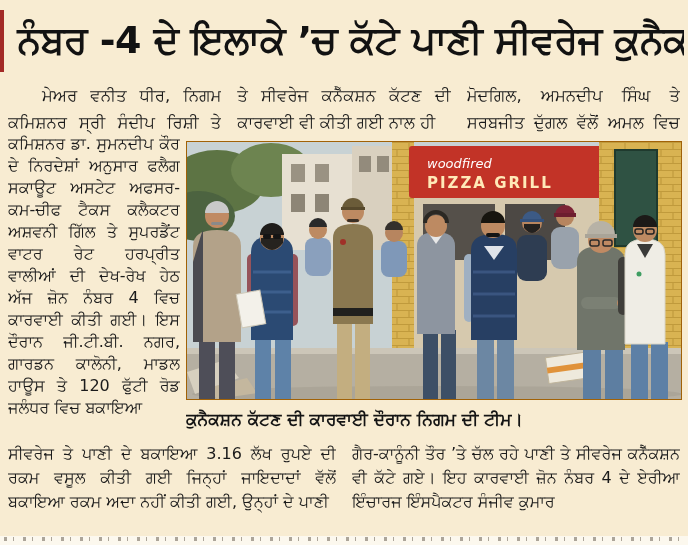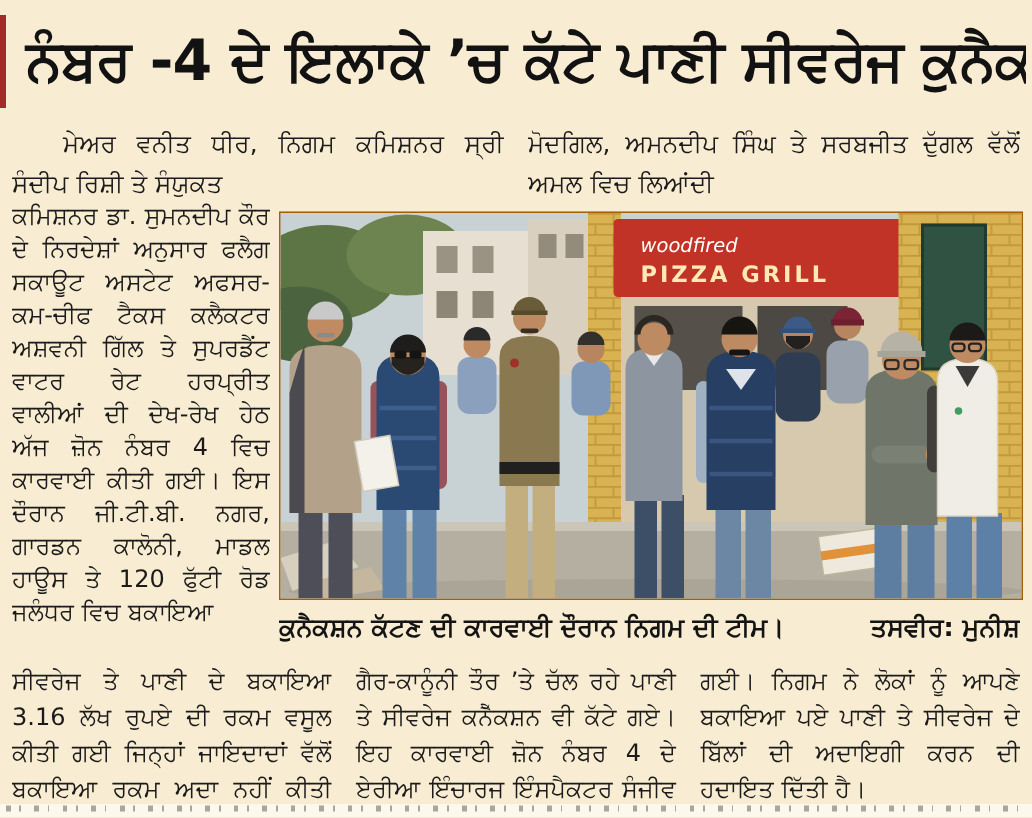--- a/index.html
+++ b/index.html
@@ -22,21 +22,21 @@
   .left-col{
     position:absolute;top:133px;left:8px;width:172px;height:306px;margin:0;
     font-size:16px;line-height:22px;text-align:justify;overflow:hidden;
   }
   .photo{
     position:absolute;left:186px;top:141px;width:494px;height:257px;margin:0;
     border:1px solid #a16207;box-sizing:content-box;background:#c8d2d4;overflow:hidden;
   }
   .caption-row{
     position:absolute;left:186px;top:404px;width:494px;height:30px;
-    display:flex;justify-content:space-between;align-items:center;
+    display:flex;align-items:center;
     font-size:17px;font-weight:bold;color:#141414;overflow:hidden;
   }
   .bottom-row{position:absolute;top:442px;left:8px;right:8px;height:95px;display:flex;gap:16px;overflow:hidden;}
   .bottom-row .col{flex:1;font-size:16px;line-height:24px;}
   .cutoff{position:absolute;left:0;right:0;bottom:0;height:9px;background:#fcf8ee;}
   .cutoff-marks{
     position:absolute;top:1px;left:4px;right:4px;height:4px;opacity:.55;
     background:repeating-linear-gradient(90deg,#6b6154 0 3px,transparent 3px 9px,#6b6154 9px 10px,transparent 10px 19px);
   }
 </style>
@@ -44,20 +44,21 @@
 <body>
 
 <div class="page">
 
   <div class="accent-bar"></div>
 
   <h1 class="headline">ਜ਼ੋਨ ਨੰਬਰ -4 ਦੇ ਇਲਾਕੇ ’ਚ ਕੱਟੇ ਪਾਣੀ ਸੀਵਰੇਜ ਕੁਨੈਕਸ਼ਨ</h1>
 
   <div class="intro-row">
     <p class="col indent">ਮੇਅਰ ਵਨੀਤ ਧੀਰ, ਨਿਗਮ ਕਮਿਸ਼ਨਰ ਸ੍ਰੀ ਸੰਦੀਪ ਰਿਸ਼ੀ ਤੇ ਸੰਯੁਕਤ</p>
+    <p class="col">ਤੇ ਸੀਵਰੇਜ ਕਨੈੱਕਸ਼ਨ ਕੱਟਣ ਦੀ ਕਾਰਵਾਈ ਵੀ ਕੀਤੀ ਗਈ ਨਾਲ ਹੀ</p>
     <p class="col">ਮੋਦਗਿਲ, ਅਮਨਦੀਪ ਸਿੰਘ ਤੇ ਸਰਬਜੀਤ ਦੁੱਗਲ ਵੱਲੋਂ ਅਮਲ ਵਿਚ ਲਿਆਂਦੀ</p>
   </div>
 
   <p class="left-col">ਕਮਿਸ਼ਨਰ ਡਾ. ਸੁਮਨਦੀਪ ਕੌਰ ਦੇ ਨਿਰਦੇਸ਼ਾਂ ਅਨੁਸਾਰ ਫਲੈਗ ਸਕਾਊਟ ਅਸਟੇਟ ਅਫਸਰ-ਕਮ-ਚੀਫ ਟੈਕਸ ਕਲੈਕਟਰ ਅਸ਼ਵਨੀ ਗਿੱਲ ਤੇ ਸੁਪਰਡੈਂਟ ਵਾਟਰ ਰੇਟ ਹਰਪ੍ਰੀਤ ਵਾਲੀਆਂ ਦੀ ਦੇਖ-ਰੇਖ ਹੇਠ ਅੱਜ ਜ਼ੋਨ ਨੰਬਰ 4 ਵਿਚ ਕਾਰਵਾਈ ਕੀਤੀ ਗਈ। ਇਸ ਦੌਰਾਨ ਜੀ.ਟੀ.ਬੀ. ਨਗਰ, ਗਾਰਡਨ ਕਾਲੋਨੀ, ਮਾਡਲ ਹਾਊਸ ਤੇ 120 ਫੁੱਟੀ ਰੋਡ ਜਲੰਧਰ ਵਿਚ ਬਕਾਇਆ</p>
 
   <figure class="photo">
     <svg viewBox="0 0 494 257" width="494" height="257" preserveAspectRatio="none" aria-hidden="true">
       <defs>
         <pattern id="brick" width="24" height="14" patternUnits="userSpaceOnUse">
           <rect width="24" height="14" fill="#d9b352"></rect>
@@ -201,26 +202,24 @@
         <circle cx="458" cy="88" r="12" fill="#bd8a62"></circle>
         <path d="M446 85 a12 12 0 0 1 24 0 z" fill="#1c1a18"></path>
         <rect x="448" y="87" width="8" height="5" rx="2" fill="none" stroke="#222" stroke-width="1.5"></rect>
         <rect x="459" y="87" width="8" height="5" rx="2" fill="none" stroke="#222" stroke-width="1.5"></rect>
       </g>
     </svg>
   </figure>
 
   <div class="caption-row">
     <span>ਕੁਨੈਕਸ਼ਨ ਕੱਟਣ ਦੀ ਕਾਰਵਾਈ ਦੌਰਾਨ ਨਿਗਮ ਦੀ ਟੀਮ।</span>
-    <span>ਤਸਵੀਰ: ਮੁਨੀਸ਼</span>
   </div>
 
   <div class="bottom-row">
     <p class="col">ਸੀਵਰੇਜ ਤੇ ਪਾਣੀ ਦੇ ਬਕਾਇਆ 3.16 ਲੱਖ ਰੁਪਏ ਦੀ ਰਕਮ ਵਸੂਲ ਕੀਤੀ ਗਈ ਜਿਨ੍ਹਾਂ ਜਾਇਦਾਦਾਂ ਵੱਲੋਂ ਬਕਾਇਆ ਰਕਮ ਅਦਾ ਨਹੀਂ ਕੀਤੀ ਗਈ, ਉਨ੍ਹਾਂ ਦੇ ਪਾਣੀ</p>
     <p class="col">ਗੈਰ-ਕਾਨੂੰਨੀ ਤੌਰ ’ਤੇ ਚੱਲ ਰਹੇ ਪਾਣੀ ਤੇ ਸੀਵਰੇਜ ਕਨੈੱਕਸ਼ਨ ਵੀ ਕੱਟੇ ਗਏ। ਇਹ ਕਾਰਵਾਈ ਜ਼ੋਨ ਨੰਬਰ 4 ਦੇ ਏਰੀਆ ਇੰਚਾਰਜ ਇੰਸਪੈਕਟਰ ਸੰਜੀਵ ਕੁਮਾਰ</p>
-    <p class="col">ਗਈ। ਨਿਗਮ ਨੇ ਲੋਕਾਂ ਨੂੰ ਆਪਣੇ ਬਕਾਇਆ ਪਏ ਪਾਣੀ ਤੇ ਸੀਵਰੇਜ ਦੇ ਬਿੱਲਾਂ ਦੀ ਅਦਾਇਗੀ ਕਰਨ ਦੀ ਹਦਾਇਤ ਦਿੱਤੀ ਹੈ।</p>
   </div>
 
   <div class="cutoff">
     <div class="cutoff-marks"></div>
   </div>
 
 </div>
 
 </body></html>

